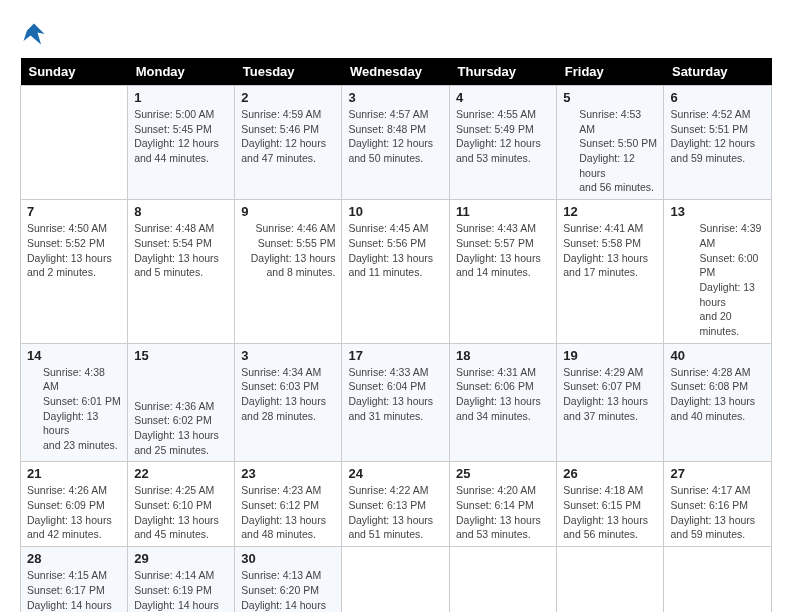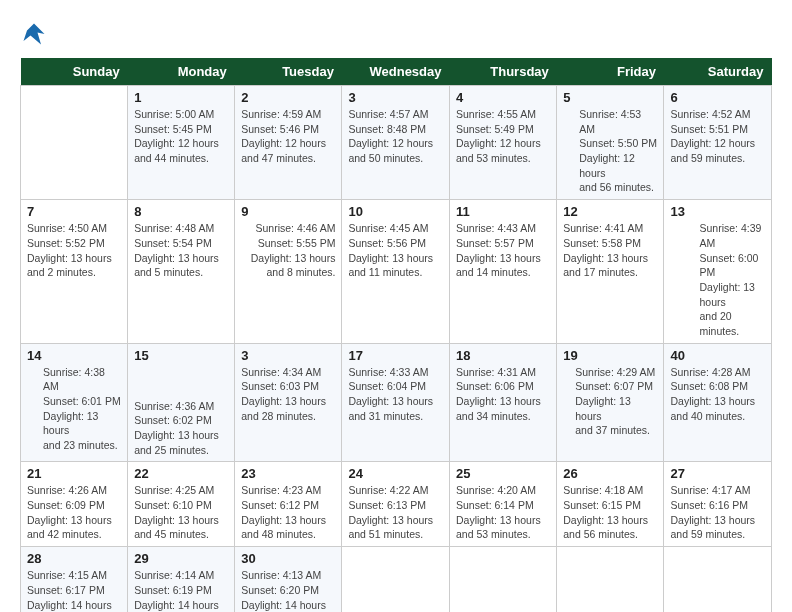--- a/index.html
+++ b/index.html
@@ -45,23 +45,23 @@
     .location {
       font-size: 16px;
       color: #555;
     }
     table {
       width: 100%;
       border-collapse: collapse;
       font-size: 11px;
     }
     thead tr th {
-      background-color: #14532d;
+      background-color: #000000;
       color: #fff;
-      text-align: right;
+      text-align: left;
       padding: 6px 8px;
       font-size: 13px;
       font-weight: bold;
     }
     tbody tr td {
       border: 1px solid #ccc;
       vertical-align: top;
       padding: 4px 6px;
       height: 80px;
       width: 108px;
@@ -249,21 +249,21 @@
         </td>
         <td>
           <div class="day-number">18</div>
           <div class="day-info" style="white-space: pre-line;">Sunrise: 4:31 AM
 Sunset: 6:06 PM
 Daylight: 13 hours
 and 34 minutes.</div>
         </td>
         <td>
           <div class="day-number">19</div>
-          <div class="day-info" style="white-space: pre-line; margin-left: 12px;">Sunrise: 4:29 AM
+          <div class="day-info" style="white-space: pre-line;">Sunrise: 4:29 AM
 Sunset: 6:07 PM
 Daylight: 13 hours
 and 37 minutes.</div>
         </td>
         <td>
           <div class="day-number">40</div>
           <div class="day-info" style="white-space: pre-line;">Sunrise: 4:28 AM
 Sunset: 6:08 PM
 Daylight: 13 hours
 and 40 minutes.</div>

